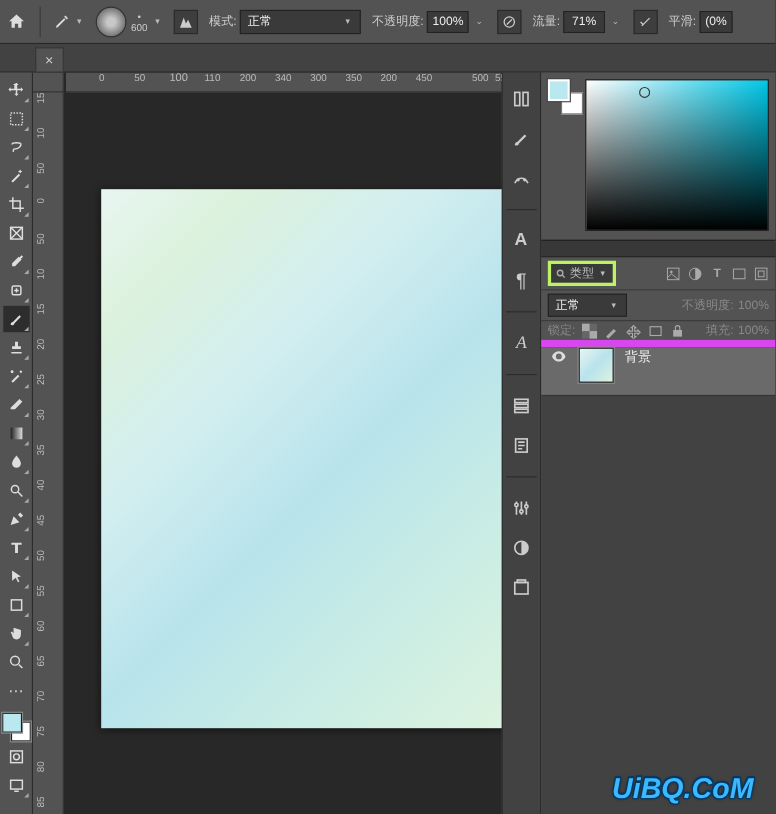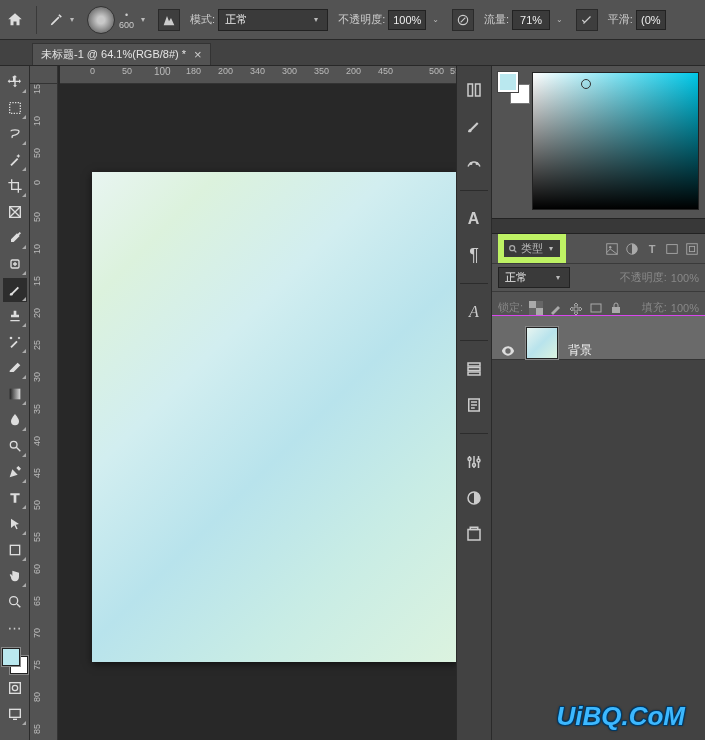--- a/index.html
+++ b/index.html
@@ -46,30 +46,30 @@
 .ptab.active{background:#535353;color:#eee}
 .color-panel{height:152px;background:#535353;padding:6px;display:flex;gap:8px}
 .color-swatches{width:26px;height:26px;position:relative}
 .color-swatches .fg{position:absolute;width:20px;height:20px;background:#bae8ef;border:2px solid #fff;outline:1px solid #444;top:0;left:0;z-index:2}
 .color-swatches .bg{position:absolute;width:20px;height:20px;background:#fff;border:1px solid #777;bottom:-6px;right:-6px}
 .color-field{flex:1;height:138px;background:linear-gradient(to bottom,transparent 0%,#000 100%),linear-gradient(to right,#fff 0%,#00c8e8 100%);position:relative;border:1px solid #222}
 .color-picker-ring{position:absolute;width:10px;height:10px;border:1px solid #333;border-radius:50%;left:48px;top:6px}
 .panel-sep{height:16px;background:#383838;border-top:1px solid #222;border-bottom:1px solid #222}
 .layers-panel{flex:1;background:#535353;display:flex;flex-direction:column}
 .layer-opts{height:30px;display:flex;align-items:center;padding:0 6px;gap:8px;border-bottom:1px solid #3a3a3a}
-.search-kind{display:flex;align-items:center;gap:3px;color:#bbb;background:#3a3a3a;border:6px solid #bef264;padding:1px 4px}
+.search-kind{display:flex;align-items:center;gap:3px;color:#bbb;background:#3a3a3a;border:3px solid #bef264;padding:1px 4px}
 .layer-icons{display:flex;gap:6px;margin-left:auto}
 .layer-icons .ico{width:14px;height:14px;color:#aaa;display:flex;align-items:center;justify-content:center}
 .blend-row{height:28px;display:flex;align-items:center;padding:0 6px;gap:8px;border-bottom:1px solid #3a3a3a}
 .blend-dd{background:#3a3a3a;border:1px solid #222;padding:2px 6px;min-width:72px;color:#eee;display:flex;align-items:center}
 .opac-grp{display:flex;align-items:center;gap:4px;margin-left:auto;color:#888}
-.lock-row{height:24px;display:flex;align-items:flex-end;padding:0 6px;gap:6px;border-bottom:1px solid #d946ef;color:#888}
+.lock-row{height:24px;display:flex;align-items:center;padding:0 6px;gap:6px;border-bottom:7px solid #d946ef;color:#888}
 .lock-row .ico{width:14px;height:14px;color:#aaa}
 .layer-list{flex:1;background:#424242}
-.layer-item{height:44px;background:#6a6a6a;display:flex;align-items:flex-end;padding:0 8px;gap:10px;border-bottom:1px solid #333}
+.layer-item{height:44px;background:#6a6a6a;display:flex;align-items:flex-start;padding:0 8px;gap:10px;border-bottom:1px solid #333}
 .eye{width:16px;height:16px;color:#ddd}
 .layer-thumb{width:32px;height:32px;background:linear-gradient(135deg,#e8f5f1,#b8e3ec,#dcf3df);border:1px solid #222;outline:1px solid #888}
 .layer-name{color:#eee;font-size:12px}
 .watermark{position:absolute;right:20px;bottom:8px;font-family:Arial;font-weight:bold;font-size:26px;font-style:italic;color:#3cb8ff;text-shadow:1px 1px 0 #003a66,-1px -1px 0 #003a66,1px -1px 0 #003a66,-1px 1px 0 #003a66,0 0 3px #000}
 </style>
 </head>
 <body>
 
 <div class="topbar">
   <div class="home">
@@ -132,21 +132,20 @@
   <div class="opt-group">
     <span class="opt-label">平滑:</span>
     <div class="num-input" style="min-width:30px">
         <span>(0%</span>
       </div>
   </div>
 </div>
 
 <div class="tabbar">
   <div class="doctab">
-    <span>未标题-1 @ 64.1%(RGB/8#) *</span>
     <span class="close">×</span>
   </div>
 </div>
 
 <div class="work">
 
   <div class="toolbox">
     <div class="tool">
         <svg viewBox="0 0 24 24" fill="#ddd">
           <path d="M12 2l3 3h-2v5h5V8l3 3-3 3v-2h-5v5h2l-3 3-3-3h2v-5H4v2l-3-3 3-3v2h5V5H7z"></path>
@@ -309,21 +308,21 @@
         <div class="h-tick" style="left: 30px;">
           <div style="font-size:9px;color:#bbb">0</div>
         </div>
         <div class="h-tick" style="left: 62px;">
           <div style="font-size:9px;color:#bbb">50</div>
         </div>
         <div class="h-tick" style="left: 94px;">
           <div style="font-size:10px;color:#bbb">100</div>
         </div>
         <div class="h-tick" style="left: 126px;">
-          <div style="font-size:9px;color:#bbb">180</div>
+          <div style="font-size:9px;color:#bbb">110</div>
         </div>
         <div class="h-tick" style="left: 158px;">
           <div style="font-size:9px;color:#bbb">200</div>
         </div>
         <div class="h-tick" style="left: 190px;">
           <div style="font-size:9px;color:#bbb">340</div>
         </div>
         <div class="h-tick" style="left: 222px;">
           <div style="font-size:9px;color:#bbb">300</div>
         </div>

